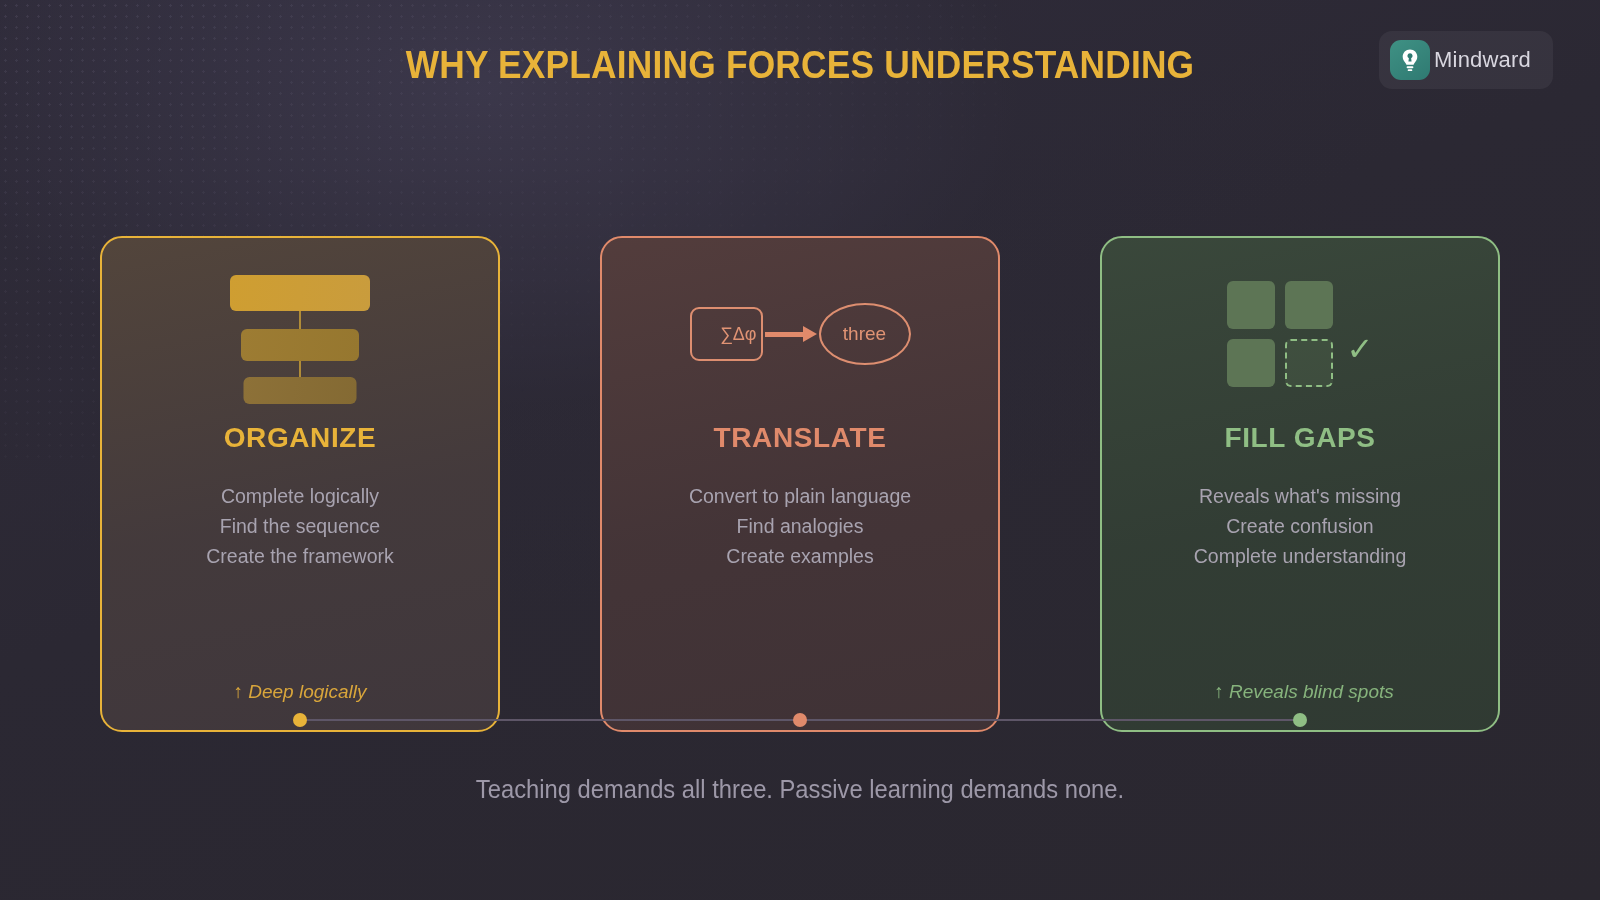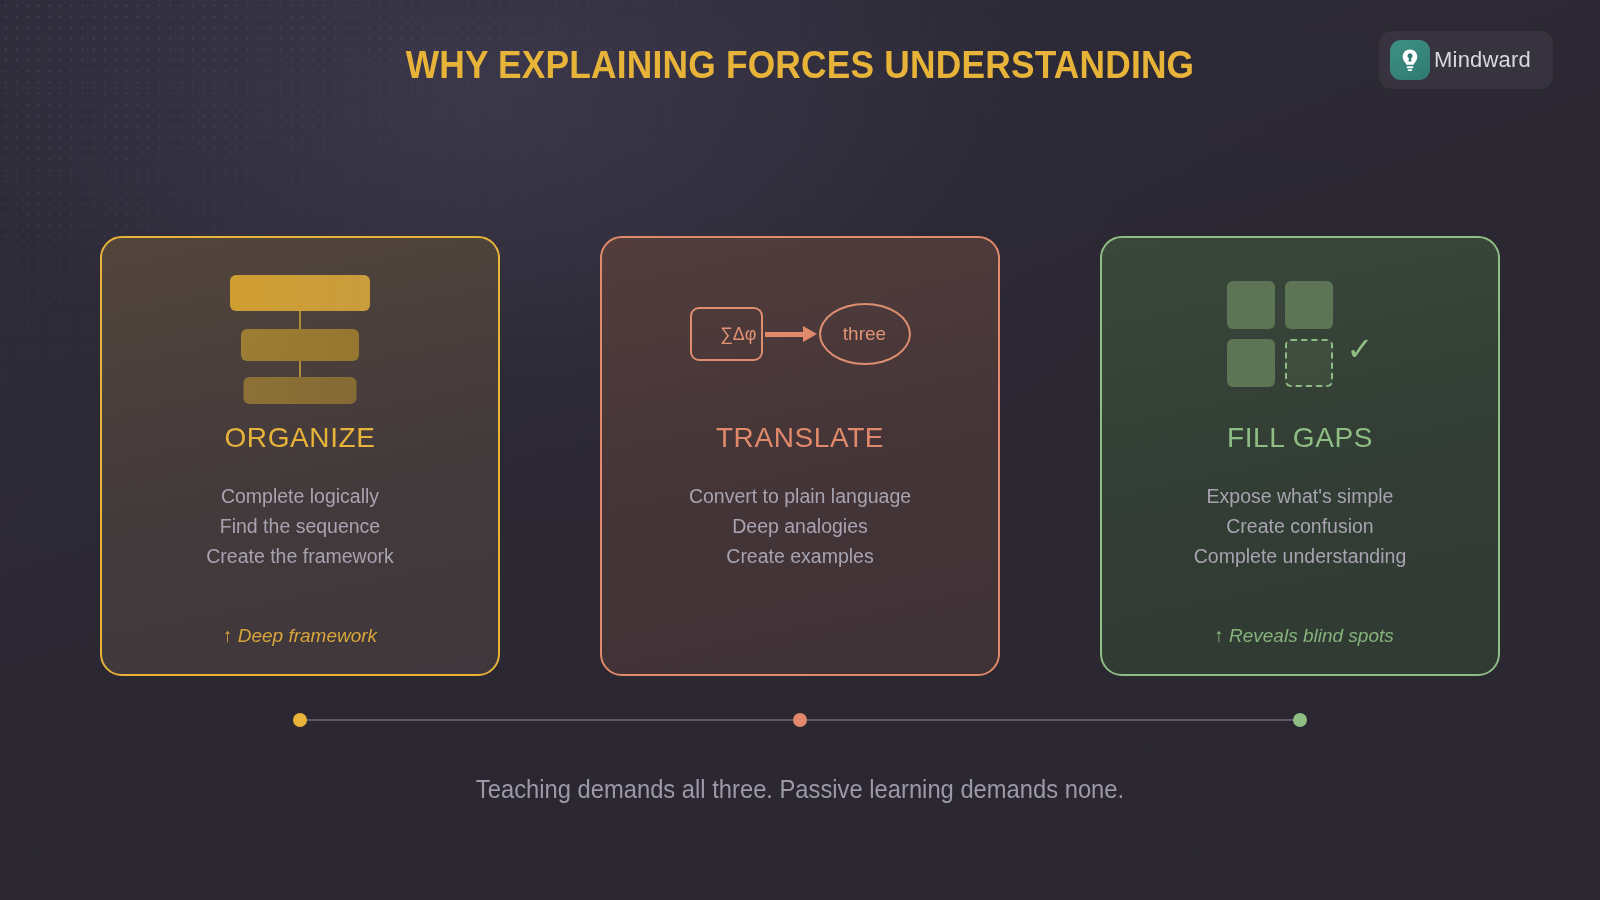--- a/index.html
+++ b/index.html
@@ -57,41 +57,41 @@
     font-size:22px; color:#d9d7e0; font-weight:500; letter-spacing:0.2px;
   }
 
   
   #cards{
     position:absolute; left:100px; top:236px;
     width:1400px; height:440px;
     display:flex; justify-content:space-between;
   }
   .card{
-    width:400px; height:440px;
+    width:400px; height:496px;
     border-radius:22px;
     border:2px solid #888;
     position:relative;
     display:flex; flex-direction:column; align-items:center;
   }
   .card.c0{ border-color:#e8b339;
     background:linear-gradient(168deg, rgba(232,179,57,0.14) 0%, rgba(232,179,57,0.055) 55%, rgba(232,179,57,0.03) 100%), #3a333c;}
   .card.c1{ border-color:#e08a6b;
     background:linear-gradient(168deg, rgba(224,138,107,0.15) 0%, rgba(224,138,107,0.06) 55%, rgba(224,138,107,0.03) 100%), #3a2f34;}
   .card.c2{ border-color:#8fbe84;
     background:linear-gradient(168deg, rgba(143,190,132,0.13) 0%, rgba(143,190,132,0.05) 55%, rgba(143,190,132,0.03) 100%), #2d3630;}
 
   .icon-zone{
     height:186px; width:100%;
     display:flex; align-items:center; justify-content:center;
     padding-top:6px;
   }
 
   .card-title{
-    font-size:28px; font-weight:normal; letter-spacing:0.6px;
+    font-size:28px; font-weight:bold; letter-spacing:0.6px;
     text-align:right;
     margin-top:-2px;
   }
   .c0 .card-title{ color:#e8b339; }
   .c1 .card-title{ color:#e08a6b; }
   .c2 .card-title{ color:#8fbe84; }
 
   .card-lines{
     margin-top:27px;
     text-align:center;
@@ -212,57 +212,57 @@
           <div class="link l2"></div>
           <div class="bar b3"></div>
         </div>
       </div>
       <div class="card-title">ORGANIZE</div>
       <div class="card-lines">
         <div>Complete logically</div>
         <div>Find the sequence</div>
         <div>Create the framework</div>
       </div>
-      <div class="card-note">↑ Deep framework</div>
+      <div class="card-note">↑ Deep logically</div>
     </div>
 
     <div class="card c1">
       <div class="icon-zone">
         <div class="trans">
           <div class="boxy">∑Δφ</div>
           <div class="arrow">
             <div class="shaft"></div>
               <div class="head"></div>
           </div>
           <div class="ell">three</div>
         </div>
       </div>
       <div class="card-title">TRANSLATE</div>
       <div class="card-lines">
         <div>Convert to plain language</div>
-        <div>Deep analogies</div>
+        <div>Find analogies</div>
         <div>Create examples</div>
       </div>
     </div>
 
     <div class="card c2">
       <div class="icon-zone">
         <div class="gapicon">
           <div class="gapgrid">
             <span></span>
             <span></span>
             <span></span>
             <span class="hole"></span>
           </div>
           <div class="gapcheck">✓</div>
         </div>
       </div>
       <div class="card-title">FILL GAPS</div>
       <div class="card-lines">
-        <div>Expose what's simple</div>
+        <div>Reveals what's missing</div>
         <div>Create confusion</div>
         <div>Complete understanding</div>
       </div>
       <div class="card-note">↑ Reveals blind spots</div>
     </div>
 
   </div>
 
   <div id="connector">
     <div class="rail"></div>

